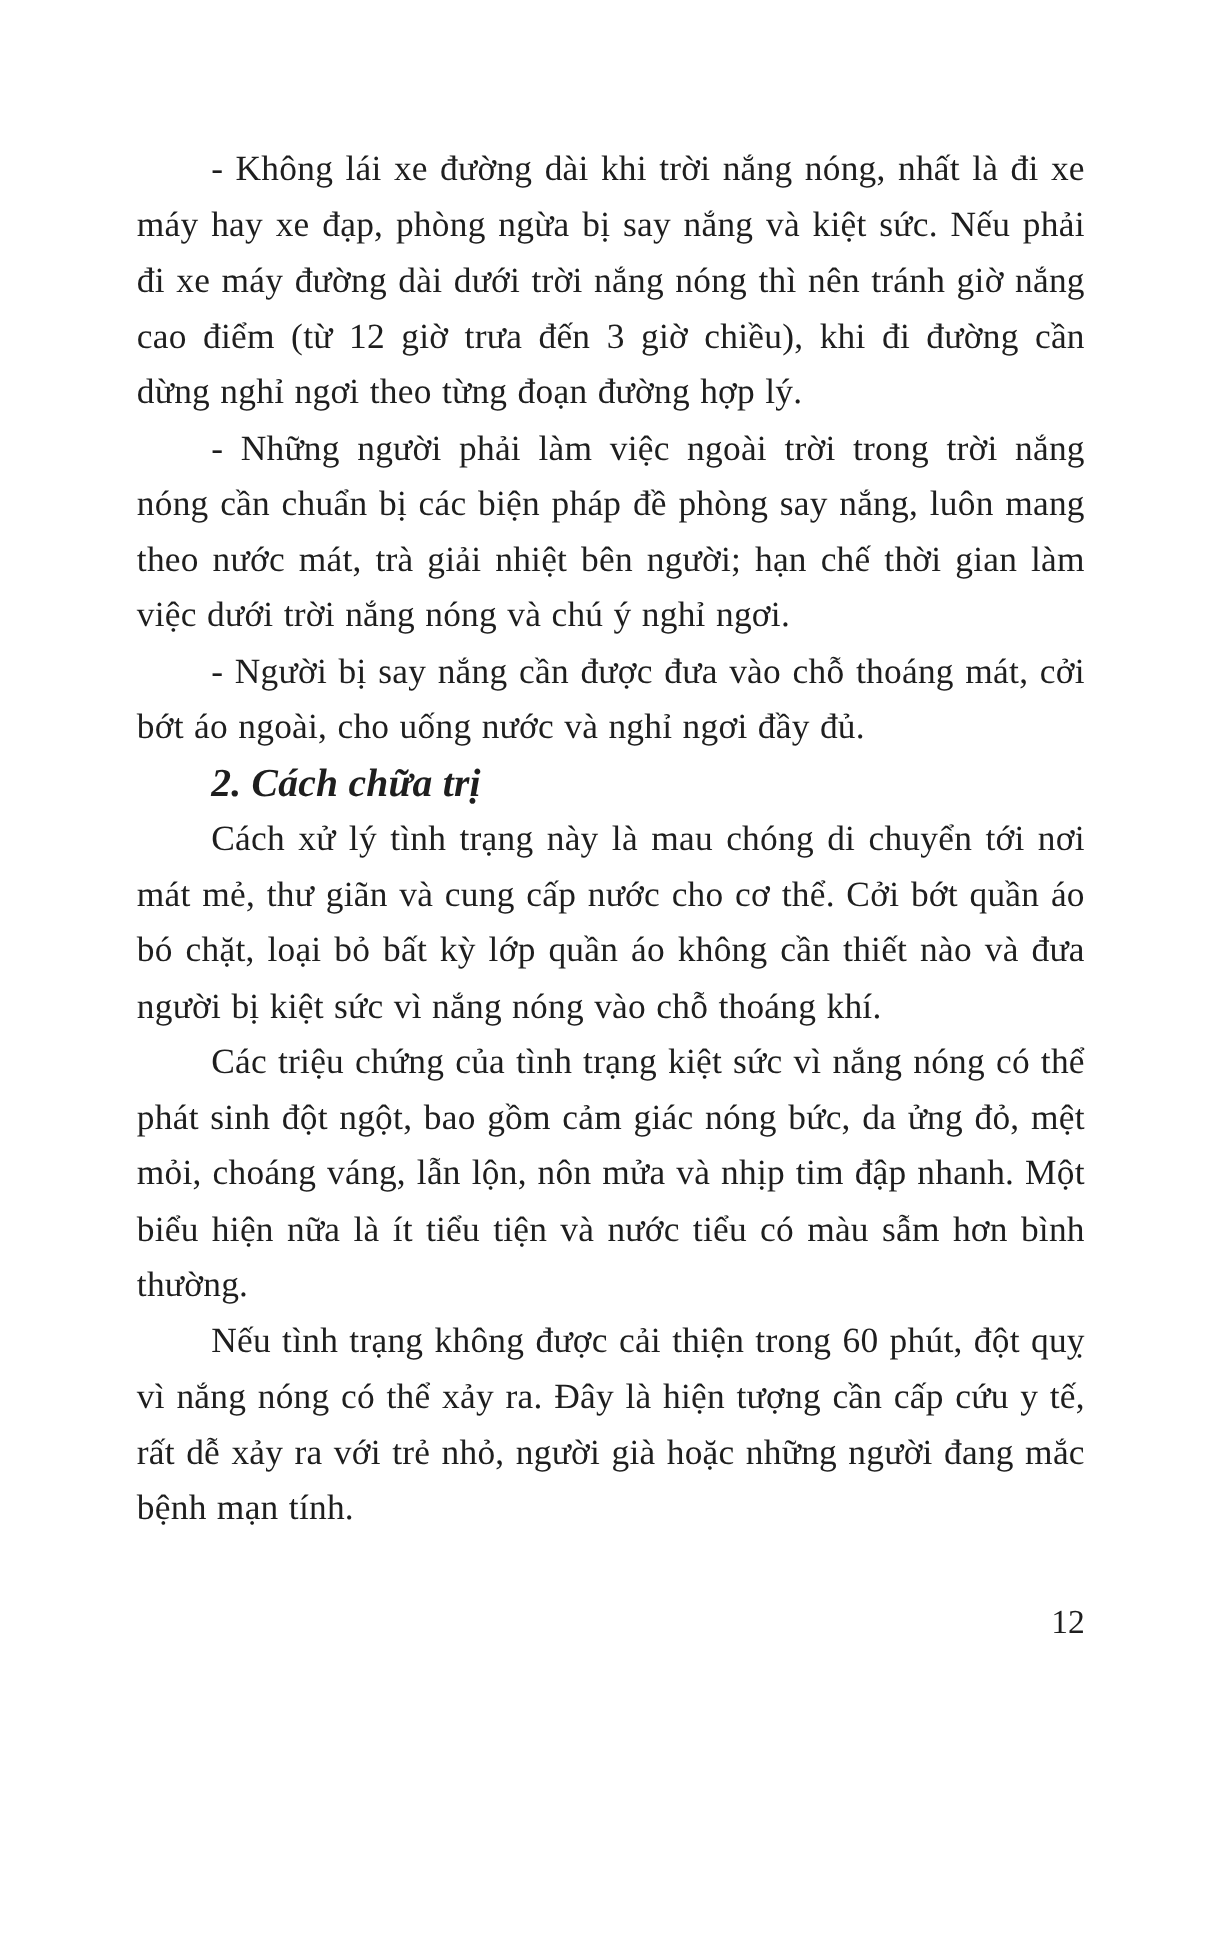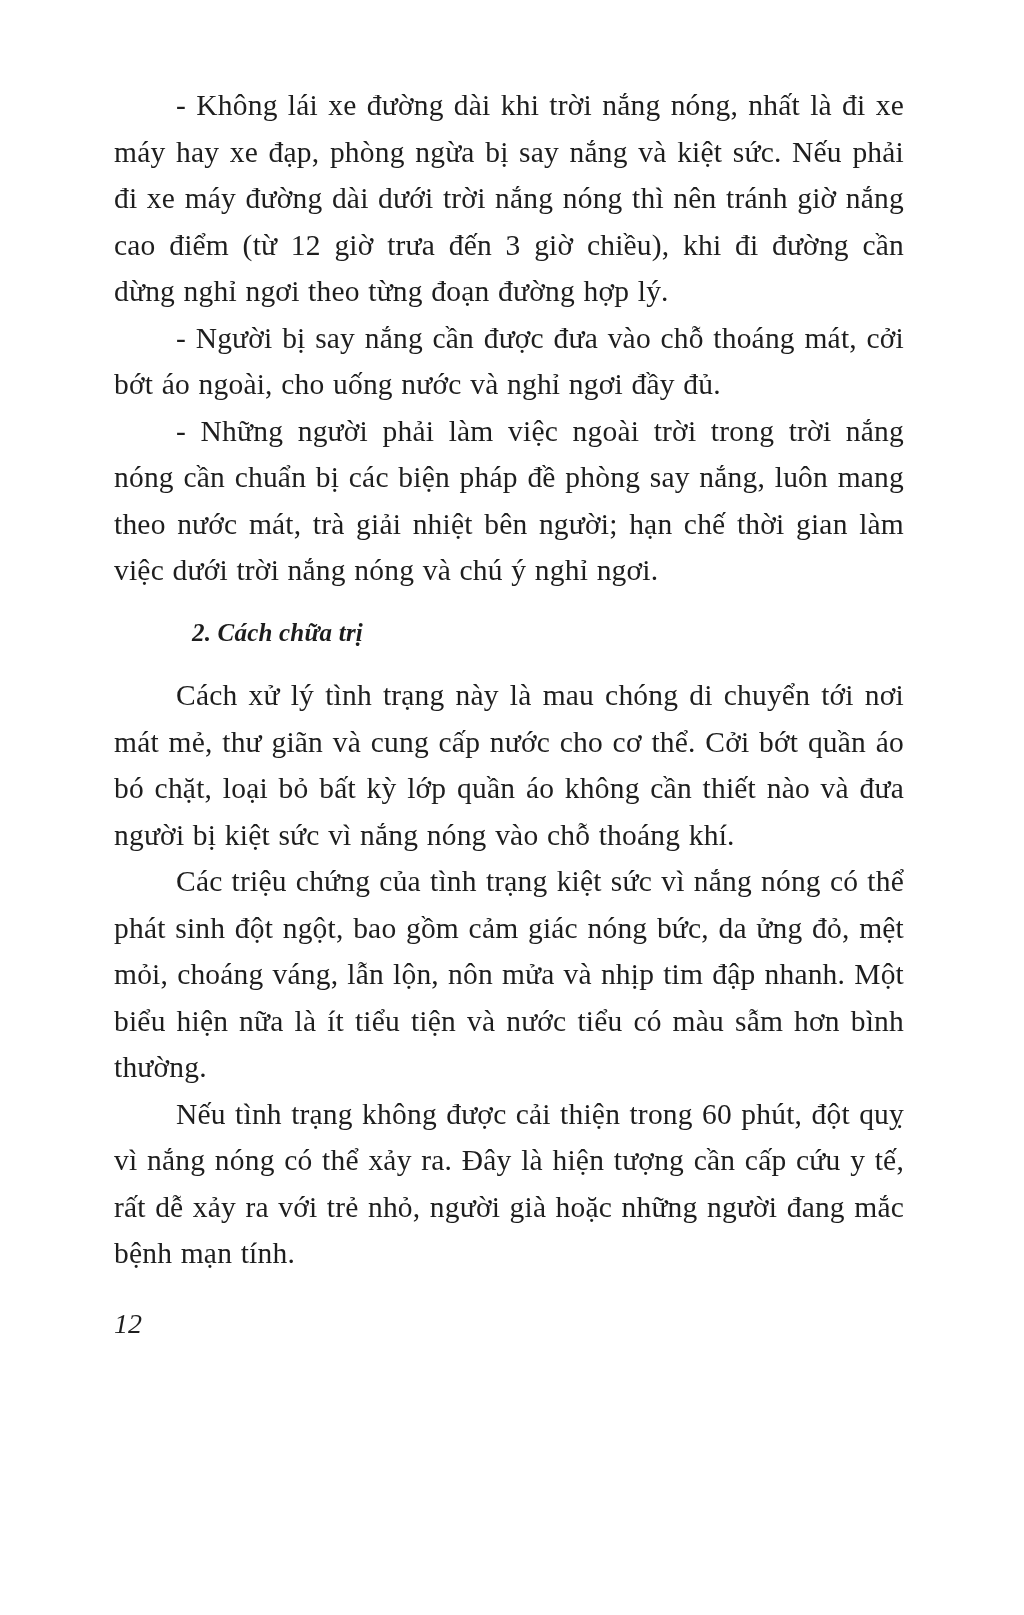--- a/index.html
+++ b/index.html
@@ -7,61 +7,60 @@
     padding: 0;
     background: #ffffff;
   }
   .page {
     position: relative;
     width: 1024px;
     min-height: 1615px;
     margin: 0 auto;
     background: #ffffff;
     box-sizing: border-box;
-    padding: 82px 120px 0 114px;
+    padding: 118px 120px 0 114px;
     font-family: "Liberation Serif", "DejaVu Serif", serif;
     color: #1e1e1e;
   }
   .content p {
     margin: 0;
     font-size: 29.5px;
     line-height: 46.5px;
     text-align: justify;
     text-indent: 62px;
     letter-spacing: 0.2px;
     word-spacing: 1px;
   }
   .content p.dash-item { }
   .content h3.section-heading {
-    margin: 16px;
-    font-size: 25px;
+    margin: 0;
+    font-size: 33px;
     line-height: 46.5px;
     font-weight: bold;
     font-style: italic;
     text-indent: 62px;
     letter-spacing: 0.2px;
   }
   .page-footer {
-    margin-top: 31px;
-    text-align: left;
-    font-style: italic;
+    margin-top: 56px;
+    text-align: right;
   }
   .page-number {
     font-size: 28px;
     color: #1e1e1e;
   }
 </style>
 </head>
 <body>
 
 <div class="page">
   <div class="content">
     <p class="dash-item">- Không lái xe đường dài khi trời nắng nóng, nhất là đi xe máy hay xe đạp, phòng ngừa bị say nắng và kiệt sức. Nếu phải đi xe máy đường dài dưới trời nắng nóng thì nên tránh giờ nắng cao điểm (từ 12 giờ trưa đến 3 giờ chiều), khi đi đường cần dừng nghỉ ngơi theo từng đoạn đường hợp lý.</p>
+    <p class="dash-item">- Những người phải làm việc ngoài trời trong trời nắng nóng cần chuẩn bị các biện pháp đề phòng say nắng, luôn mang theo nước mát, trà giải nhiệt bên người; hạn chế thời gian làm việc dưới trời nắng nóng và chú ý nghỉ ngơi.</p>
     <p class="dash-item">- Người bị say nắng cần được đưa vào chỗ thoáng mát, cởi bớt áo ngoài, cho uống nước và nghỉ ngơi đầy đủ.</p>
-    <p class="dash-item">- Những người phải làm việc ngoài trời trong trời nắng nóng cần chuẩn bị các biện pháp đề phòng say nắng, luôn mang theo nước mát, trà giải nhiệt bên người; hạn chế thời gian làm việc dưới trời nắng nóng và chú ý nghỉ ngơi.</p>
     <h3 class="section-heading">2. Cách chữa trị</h3>
     <p>Cách xử lý tình trạng này là mau chóng di chuyển tới nơi mát mẻ, thư giãn và cung cấp nước cho cơ thể. Cởi bớt quần áo bó chặt, loại bỏ bất kỳ lớp quần áo không cần thiết nào và đưa người bị kiệt sức vì nắng nóng vào chỗ thoáng khí.</p>
     <p>Các triệu chứng của tình trạng kiệt sức vì nắng nóng có thể phát sinh đột ngột, bao gồm cảm giác nóng bức, da ửng đỏ, mệt mỏi, choáng váng, lẫn lộn, nôn mửa và nhịp tim đập nhanh. Một biểu hiện nữa là ít tiểu tiện và nước tiểu có màu sẫm hơn bình thường.</p>
     <p>Nếu tình trạng không được cải thiện trong 60 phút, đột quỵ vì nắng nóng có thể xảy ra. Đây là hiện tượng cần cấp cứu y tế, rất dễ xảy ra với trẻ nhỏ, người già hoặc những người đang mắc bệnh mạn tính.</p>
   </div>
   <div class="page-footer">
     <span class="page-number">12</span>
   </div>
 </div>
 

